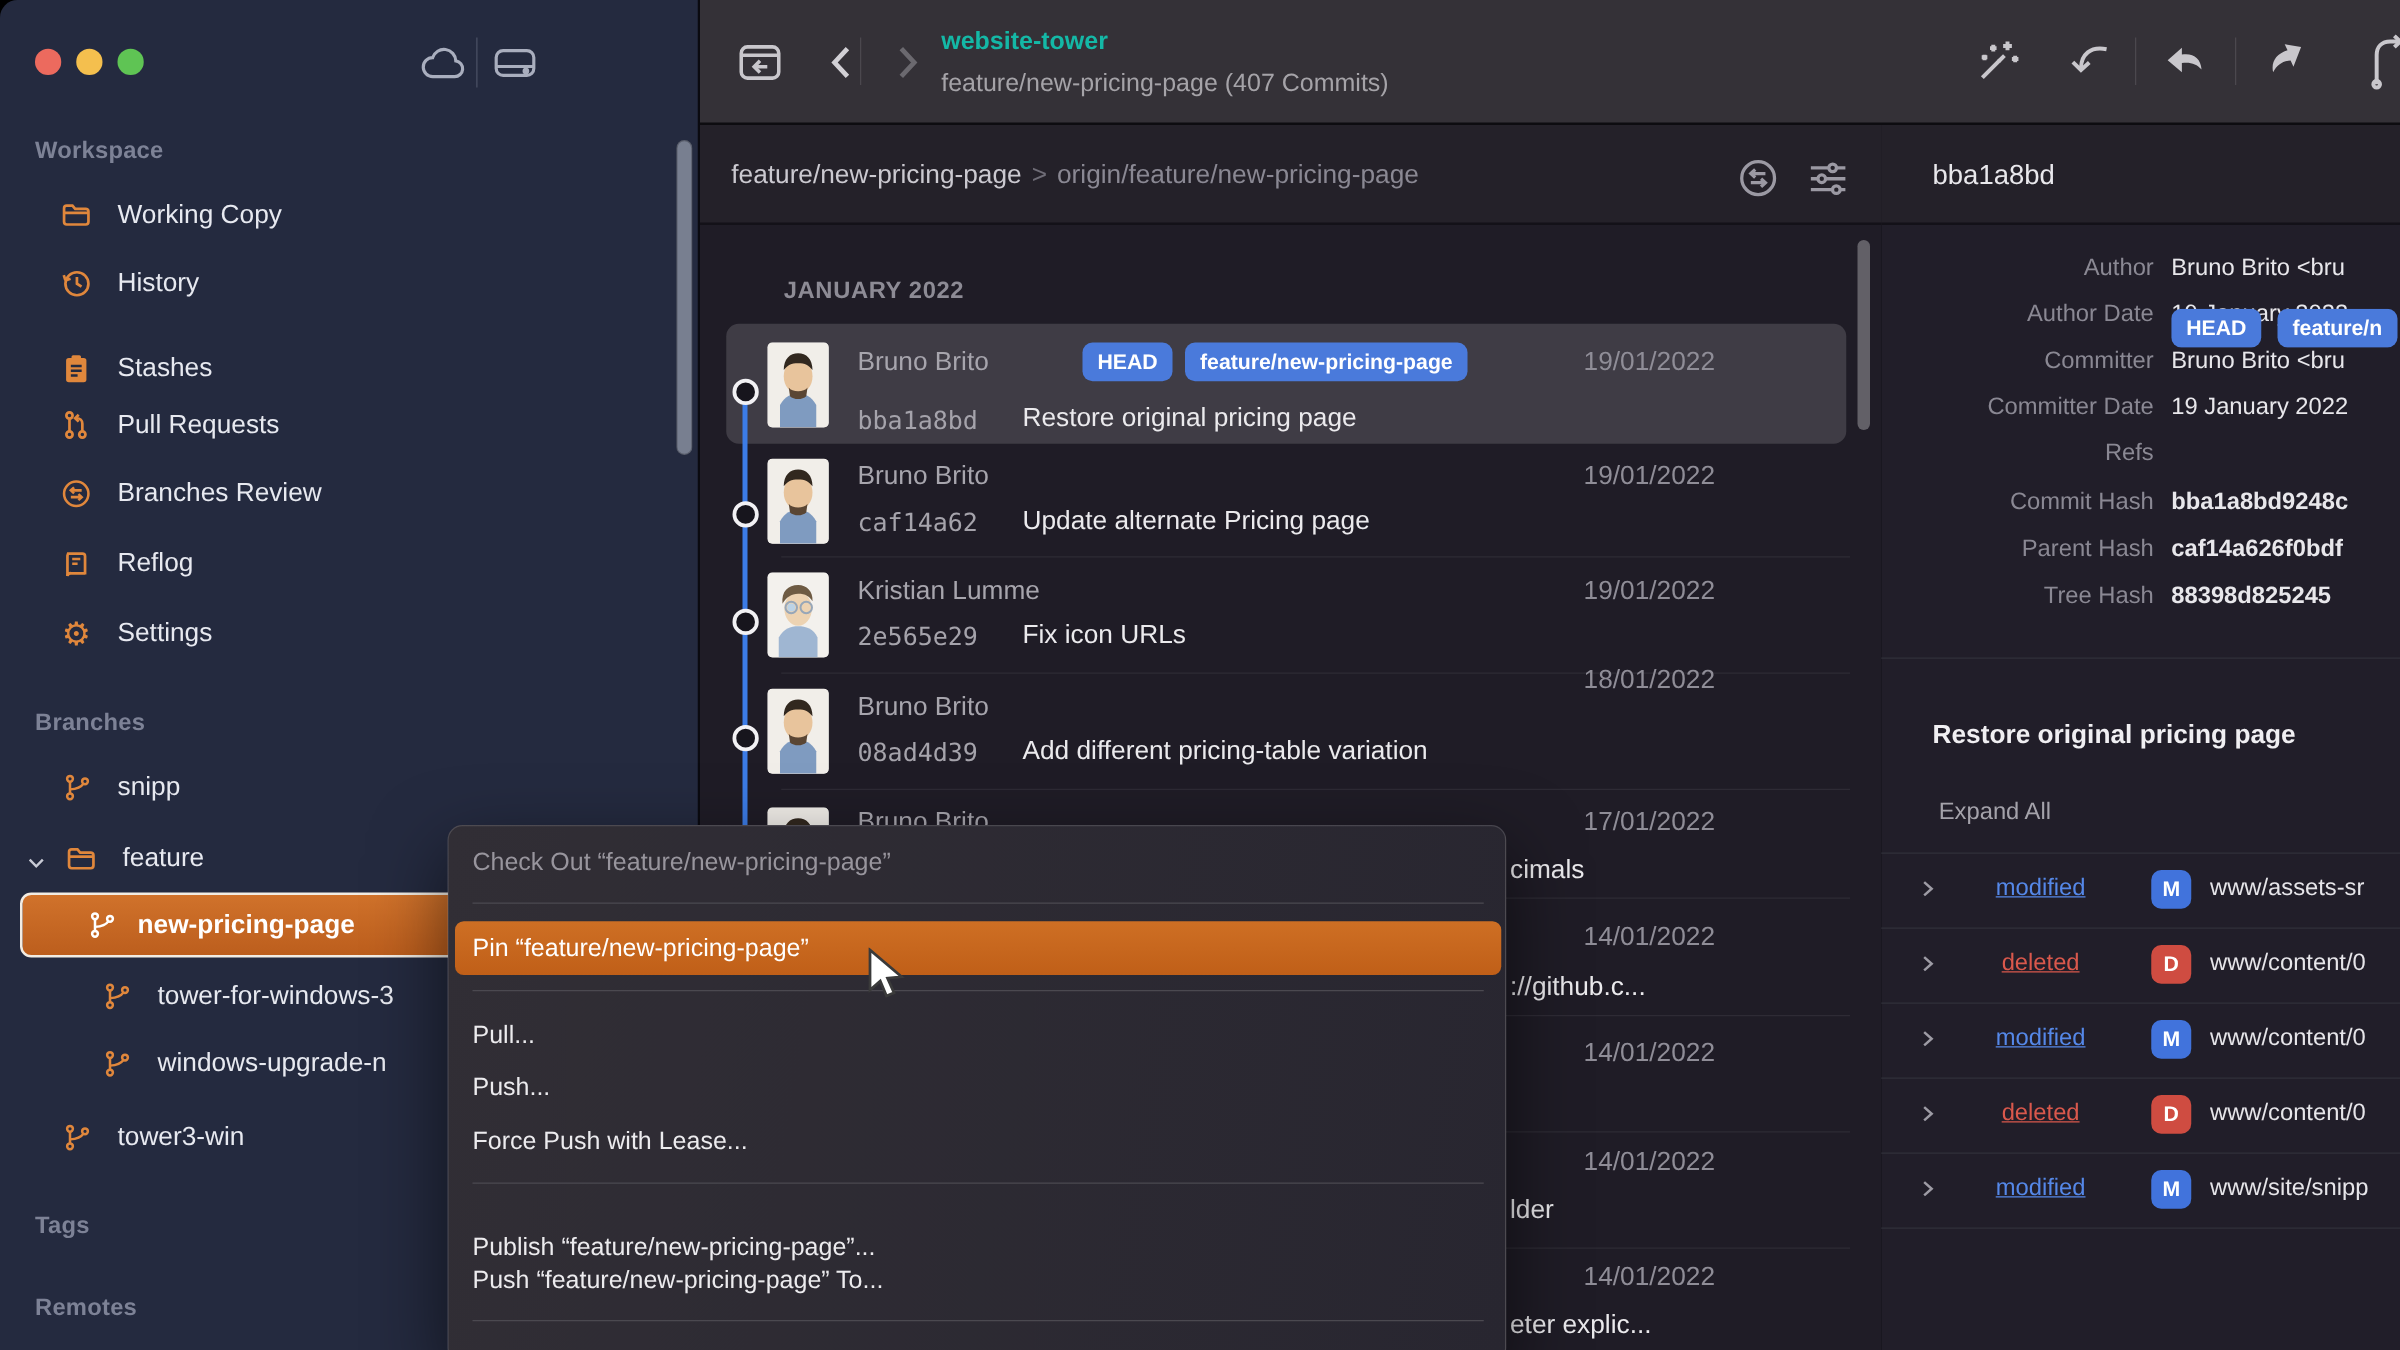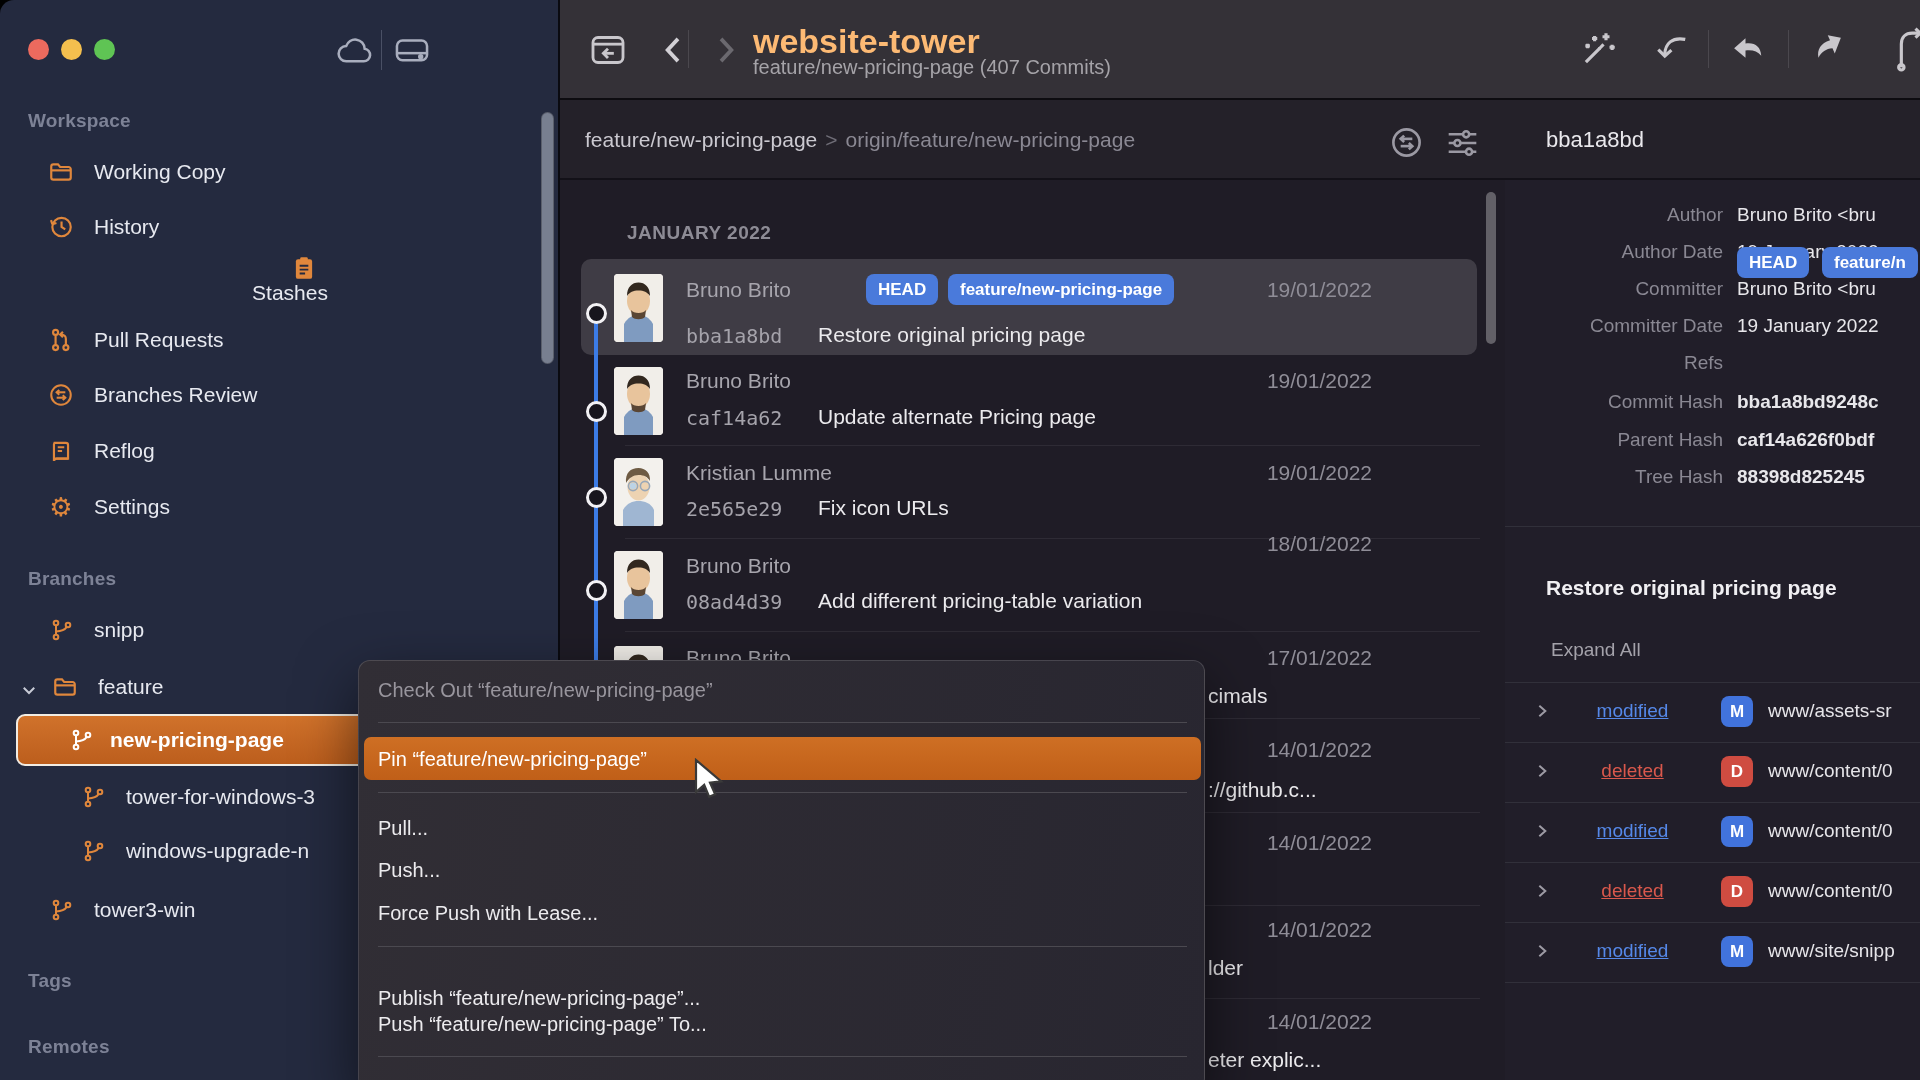--- a/index.html
+++ b/index.html
@@ -19,21 +19,21 @@
   .sel-branch{position:absolute;left:16px;top:714px;width:530px;height:52px;border-radius:9px;
               background:linear-gradient(180deg,#D0722B,#BC5E1D);border:2px solid #F2ECE3;box-sizing:border-box;
               display:flex;align-items:center;}
   .sel-branch .ic{width:24px;height:24px;color:#fff;margin-left:52px;}
   .sel-branch .lbl{margin-left:16px;color:#fff;font-size:21px;font-weight:700;}
   .sb-scroll{position:absolute;left:541px;top:112px;width:13px;height:252px;border-radius:7px;
              background:rgba(190,196,212,.55);border:1px solid rgba(0,0,0,.25);box-sizing:border-box;}
 
   
   .toolbar{position:absolute;left:560px;top:0;width:1360px;height:100px;background:#343137;border-bottom:2px solid #0d0c10;box-sizing:border-box;}
-  .tb-title{position:absolute;left:193px;top:22px;font-size:34px;font-weight:700;color:#fdba74;}
+  .tb-title{position:absolute;left:193px;top:22px;font-size:20px;font-weight:700;color:#14b8a6;}
   .tb-sub{position:absolute;left:193px;top:56px;font-size:20px;color:#A5A3A8;}
   .tb-ic{position:absolute;color:#C9C7CC;}
   .tb-div{position:absolute;top:30px;width:1px;height:38px;background:#4b484e;}
 
   
   .commit-area{position:absolute;left:560px;top:100px;width:945px;height:980px;background:#1F1C26;}
   .chead{position:absolute;left:0;top:0;width:945px;height:80px;background:#242129;border-bottom:2px solid #131118;box-sizing:border-box;}
   .crumb{position:absolute;left:25px;top:28px;font-size:21px;white-space:nowrap;}
   .crumb .b1{color:#CBC9D0;} .crumb .sep{color:#6F6D77;padding:0 8px;} .crumb .b2{color:#8A8893;}
   .month{position:absolute;left:67px;top:122px;font-size:19px;font-weight:700;color:#8D8B95;letter-spacing:.5px;}
@@ -120,21 +120,21 @@
     <div class="side-item" style="top:205px;">
       <span class="ic" style="margin-left:48px;">
         <svg viewBox="0 0 24 24" fill="none" stroke="currentColor" stroke-width="2">
             <circle cx="12.5" cy="12" r="8.5"></circle>
             <path d="M12.5 7v5l3.4 2.2"></path>
             <path d="M4 9.5 2.8 5.6M4 9.5l3.8-1.2"></path>
           </svg>
       </span>
         <span class="lbl">History</span>
     </div>
-    <div class="side-item" style="top:255px;flex-direction:column;">
+    <div class="side-item" style="top:273px;">
       <span class="ic" style="margin-left:48px;">
         <svg viewBox="0 0 24 24">
             <rect x="4.5" y="4" width="15" height="18" rx="2" fill="currentColor"></rect>
             <rect x="8.5" y="2" width="7" height="4" rx="1.2" fill="currentColor"></rect>
             <path d="M8 10h8M8 13.5h8M8 17h5" stroke="#242A3F" stroke-width="1.8"></path>
           </svg>
       </span>
         <span class="lbl">Stashes</span>
     </div>
     <div class="side-item" style="top:318px;">

